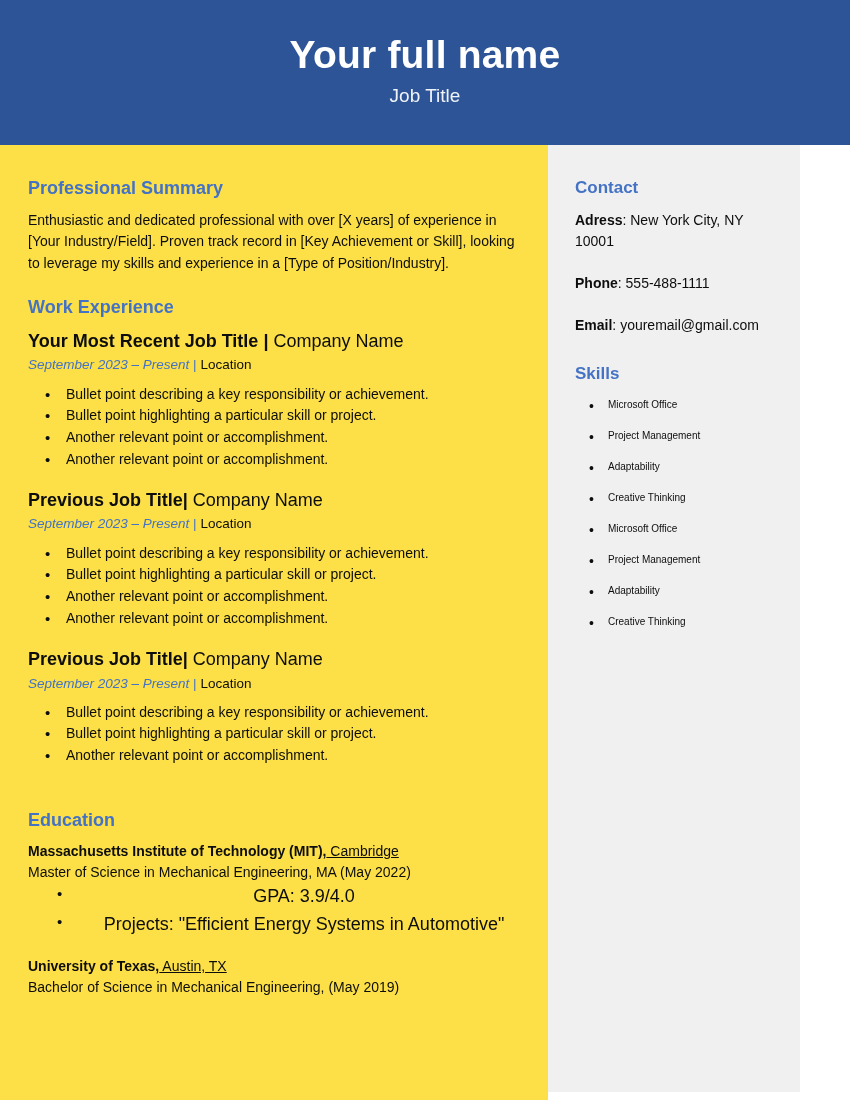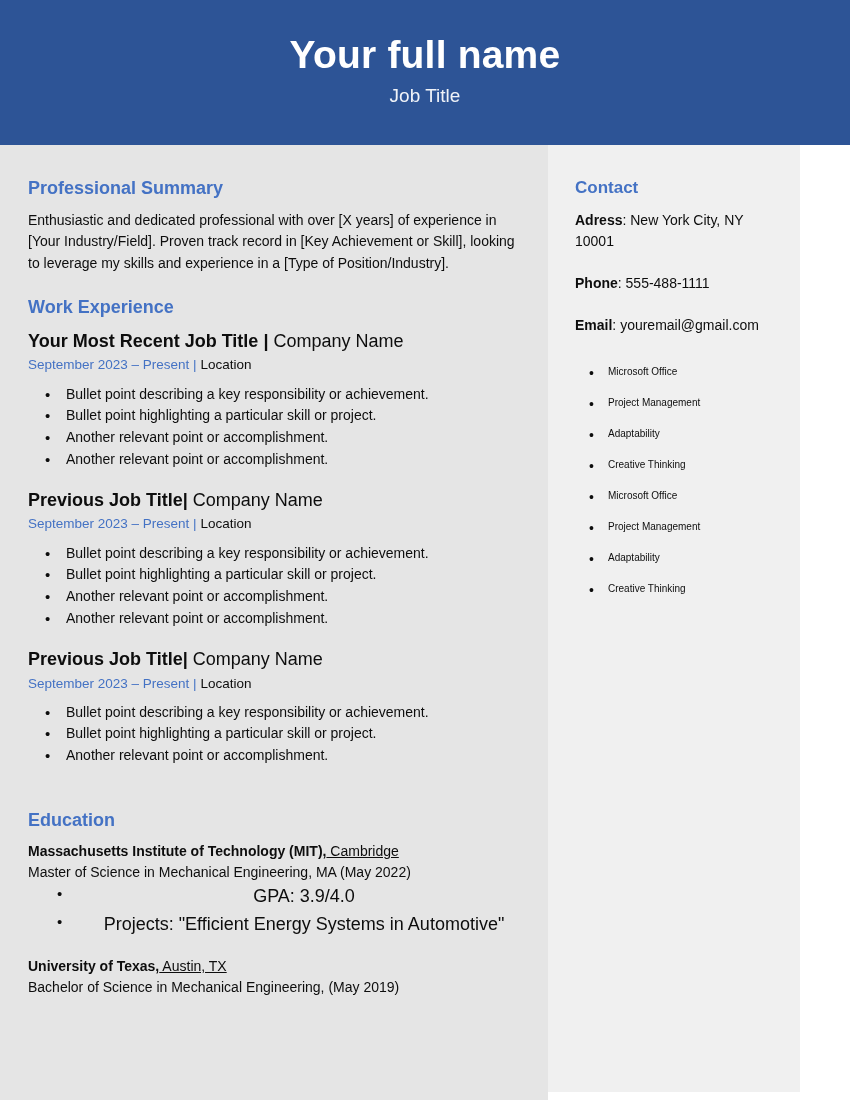--- a/index.html
+++ b/index.html
@@ -69,21 +69,21 @@
 
   
   .main {
     position: absolute;
     left: 0;
     top: 145px;
     width: 548px;
     height: 955px;
     box-sizing: border-box;
     padding: 33px 20px 0 28px;
-    background: #e5e5e5;
+    background: #fde047;
   }
 
   
   .section-heading {
     color: #4472c4;
     font-size: 18px;
     font-weight: bold;
     margin: 0 0 10px 0;
     line-height: 1.2;
   }
@@ -109,21 +109,21 @@
     margin: 0;
     color: #0d0d0d;
   }
   .job-headline .title { font-weight: bold; }
   .job-headline .company { font-weight: normal; }
   .job-meta {
     font-size: 13.5px;
     line-height: 1.5;
     margin: 1px 0 0 0;
   }
-  .job-meta .dates { color: #4472c4; }
+  .job-meta .dates { color: #4472c4; font-style: italic; }
   .job-meta .sep { color: #4472c4; }
   .job-meta .location { color: #0d0d0d; }
 
   ul.bullets {
     list-style: none;
     margin: 8px 0 0 0;
     padding: 0;
   }
   ul.bullets li {
     position: relative;
@@ -317,20 +317,21 @@
         <p class="contact-line">
           <span class="clabel">Phone</span><span class="cvalue">: 555-488-1111</span>
         </p>
         <p class="contact-line">
           <span class="clabel">Email</span><span class="cvalue">: youremail@gmail.com</span>
         </p>
       </div>
     </section>
 
     <section class="skills-block">
+      <h2 class="section-heading">Skills</h2>
       <ul class="skills-list">
         <li>Microsoft Office</li>
         <li>Project Management</li>
         <li>Adaptability</li>
         <li>Creative Thinking</li>
         <li>Microsoft Office</li>
         <li>Project Management</li>
         <li>Adaptability</li>
         <li>Creative Thinking</li>
       </ul>

